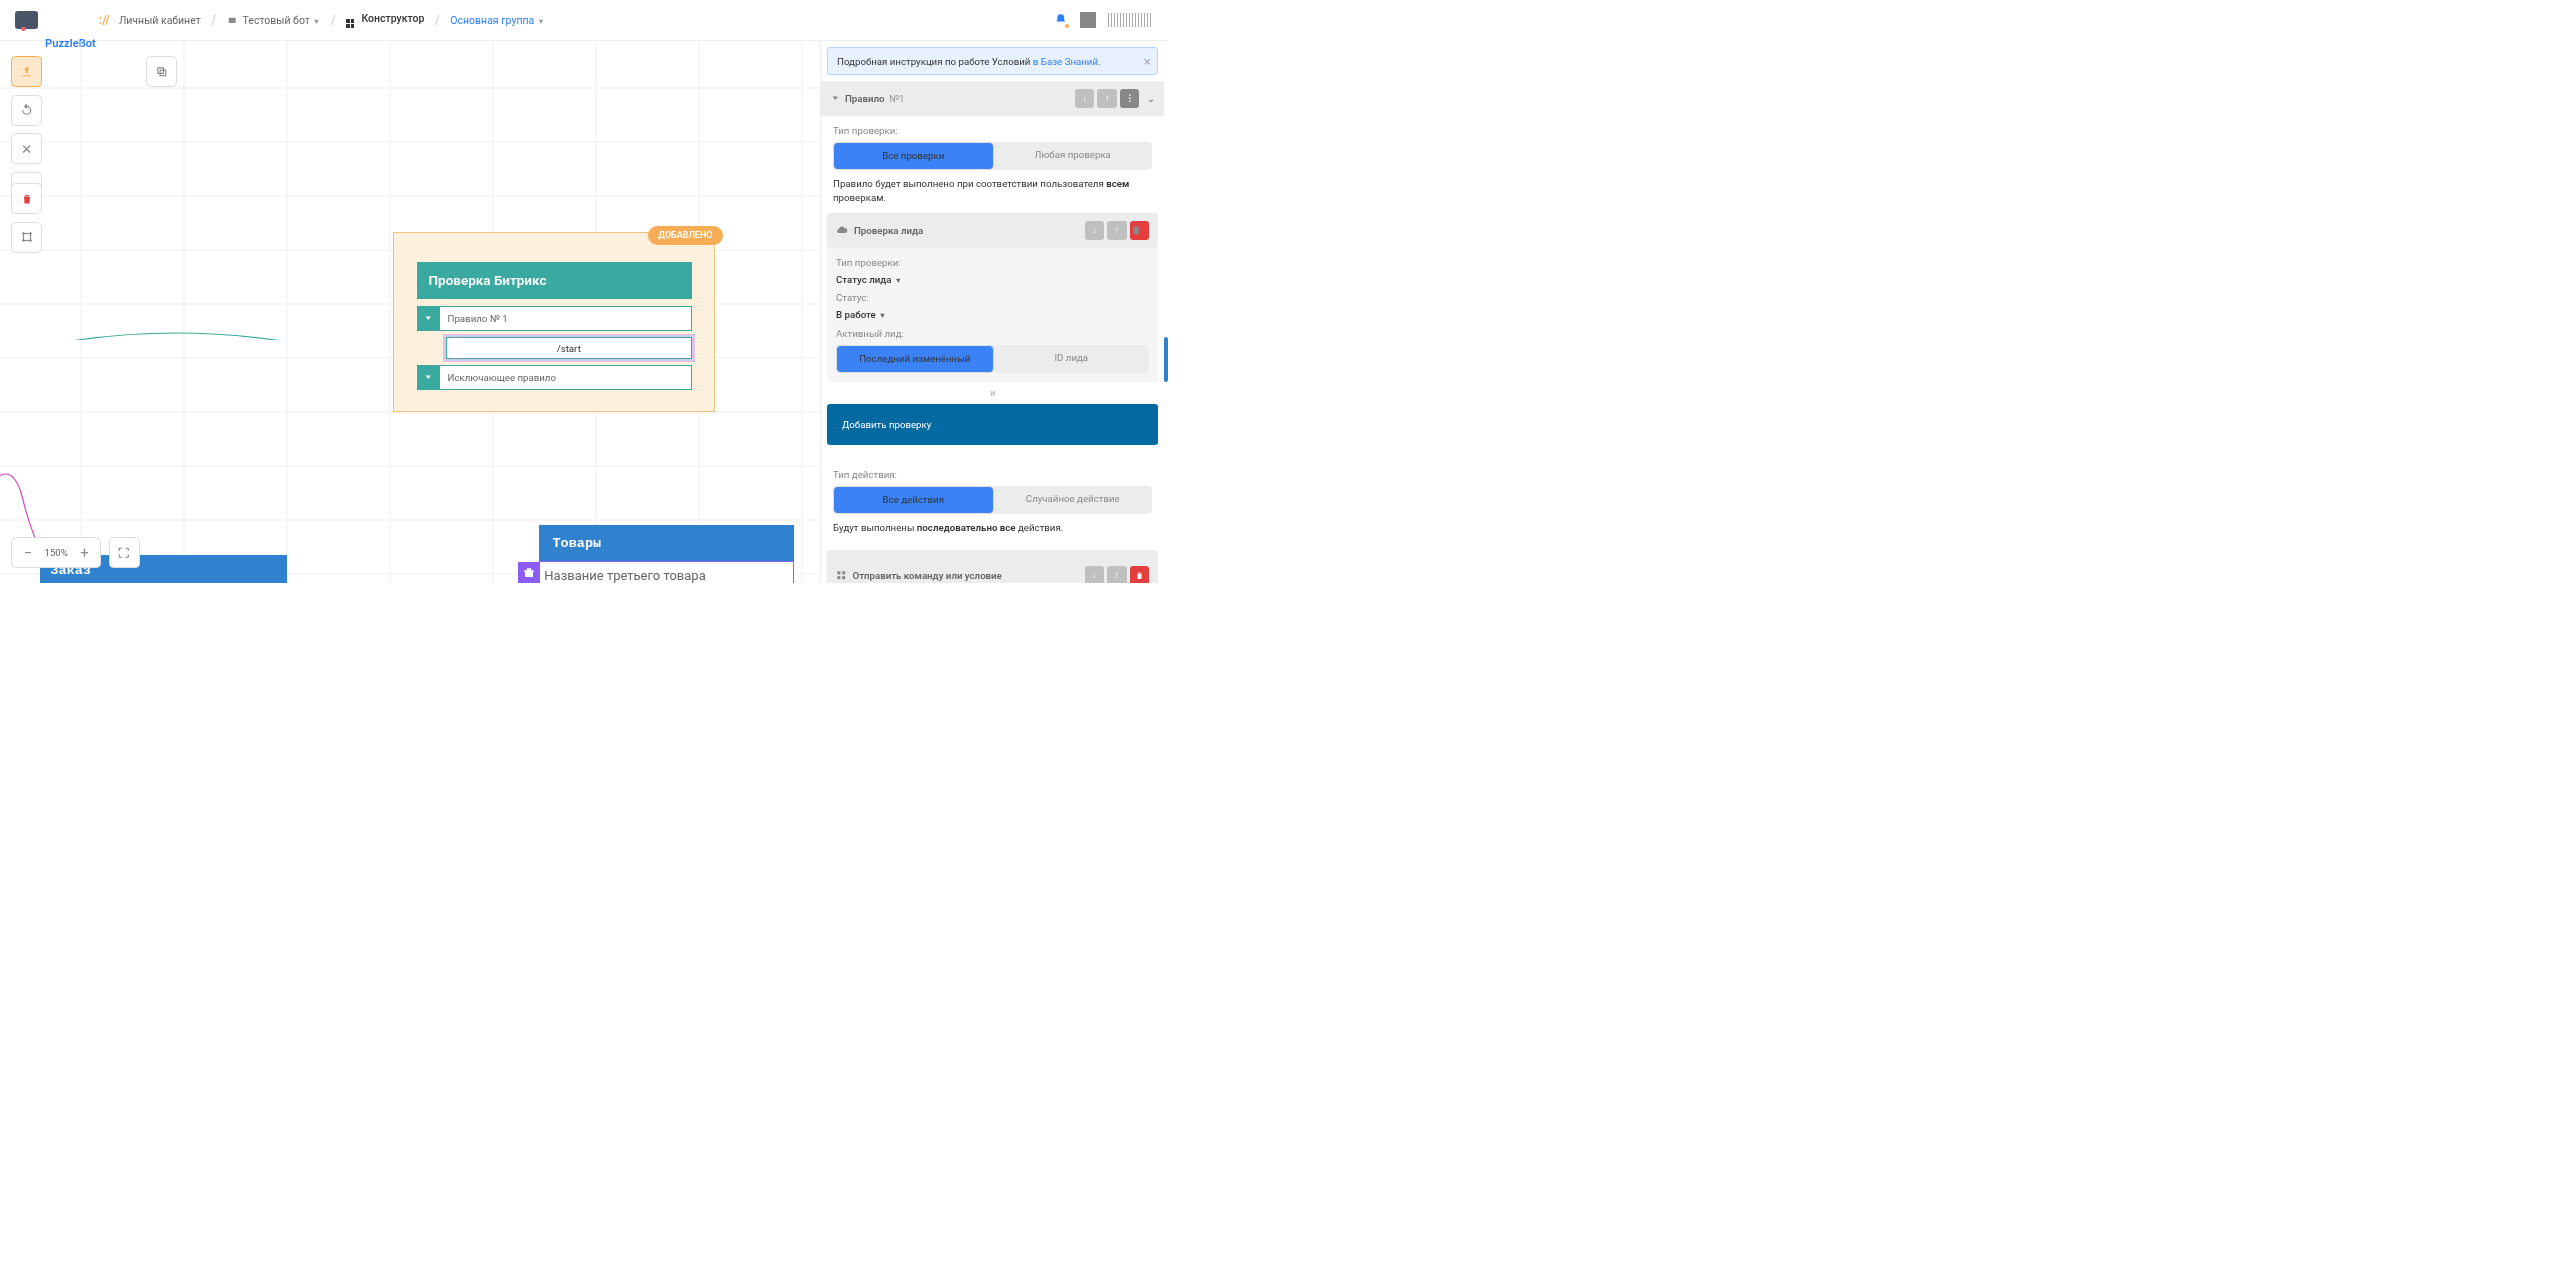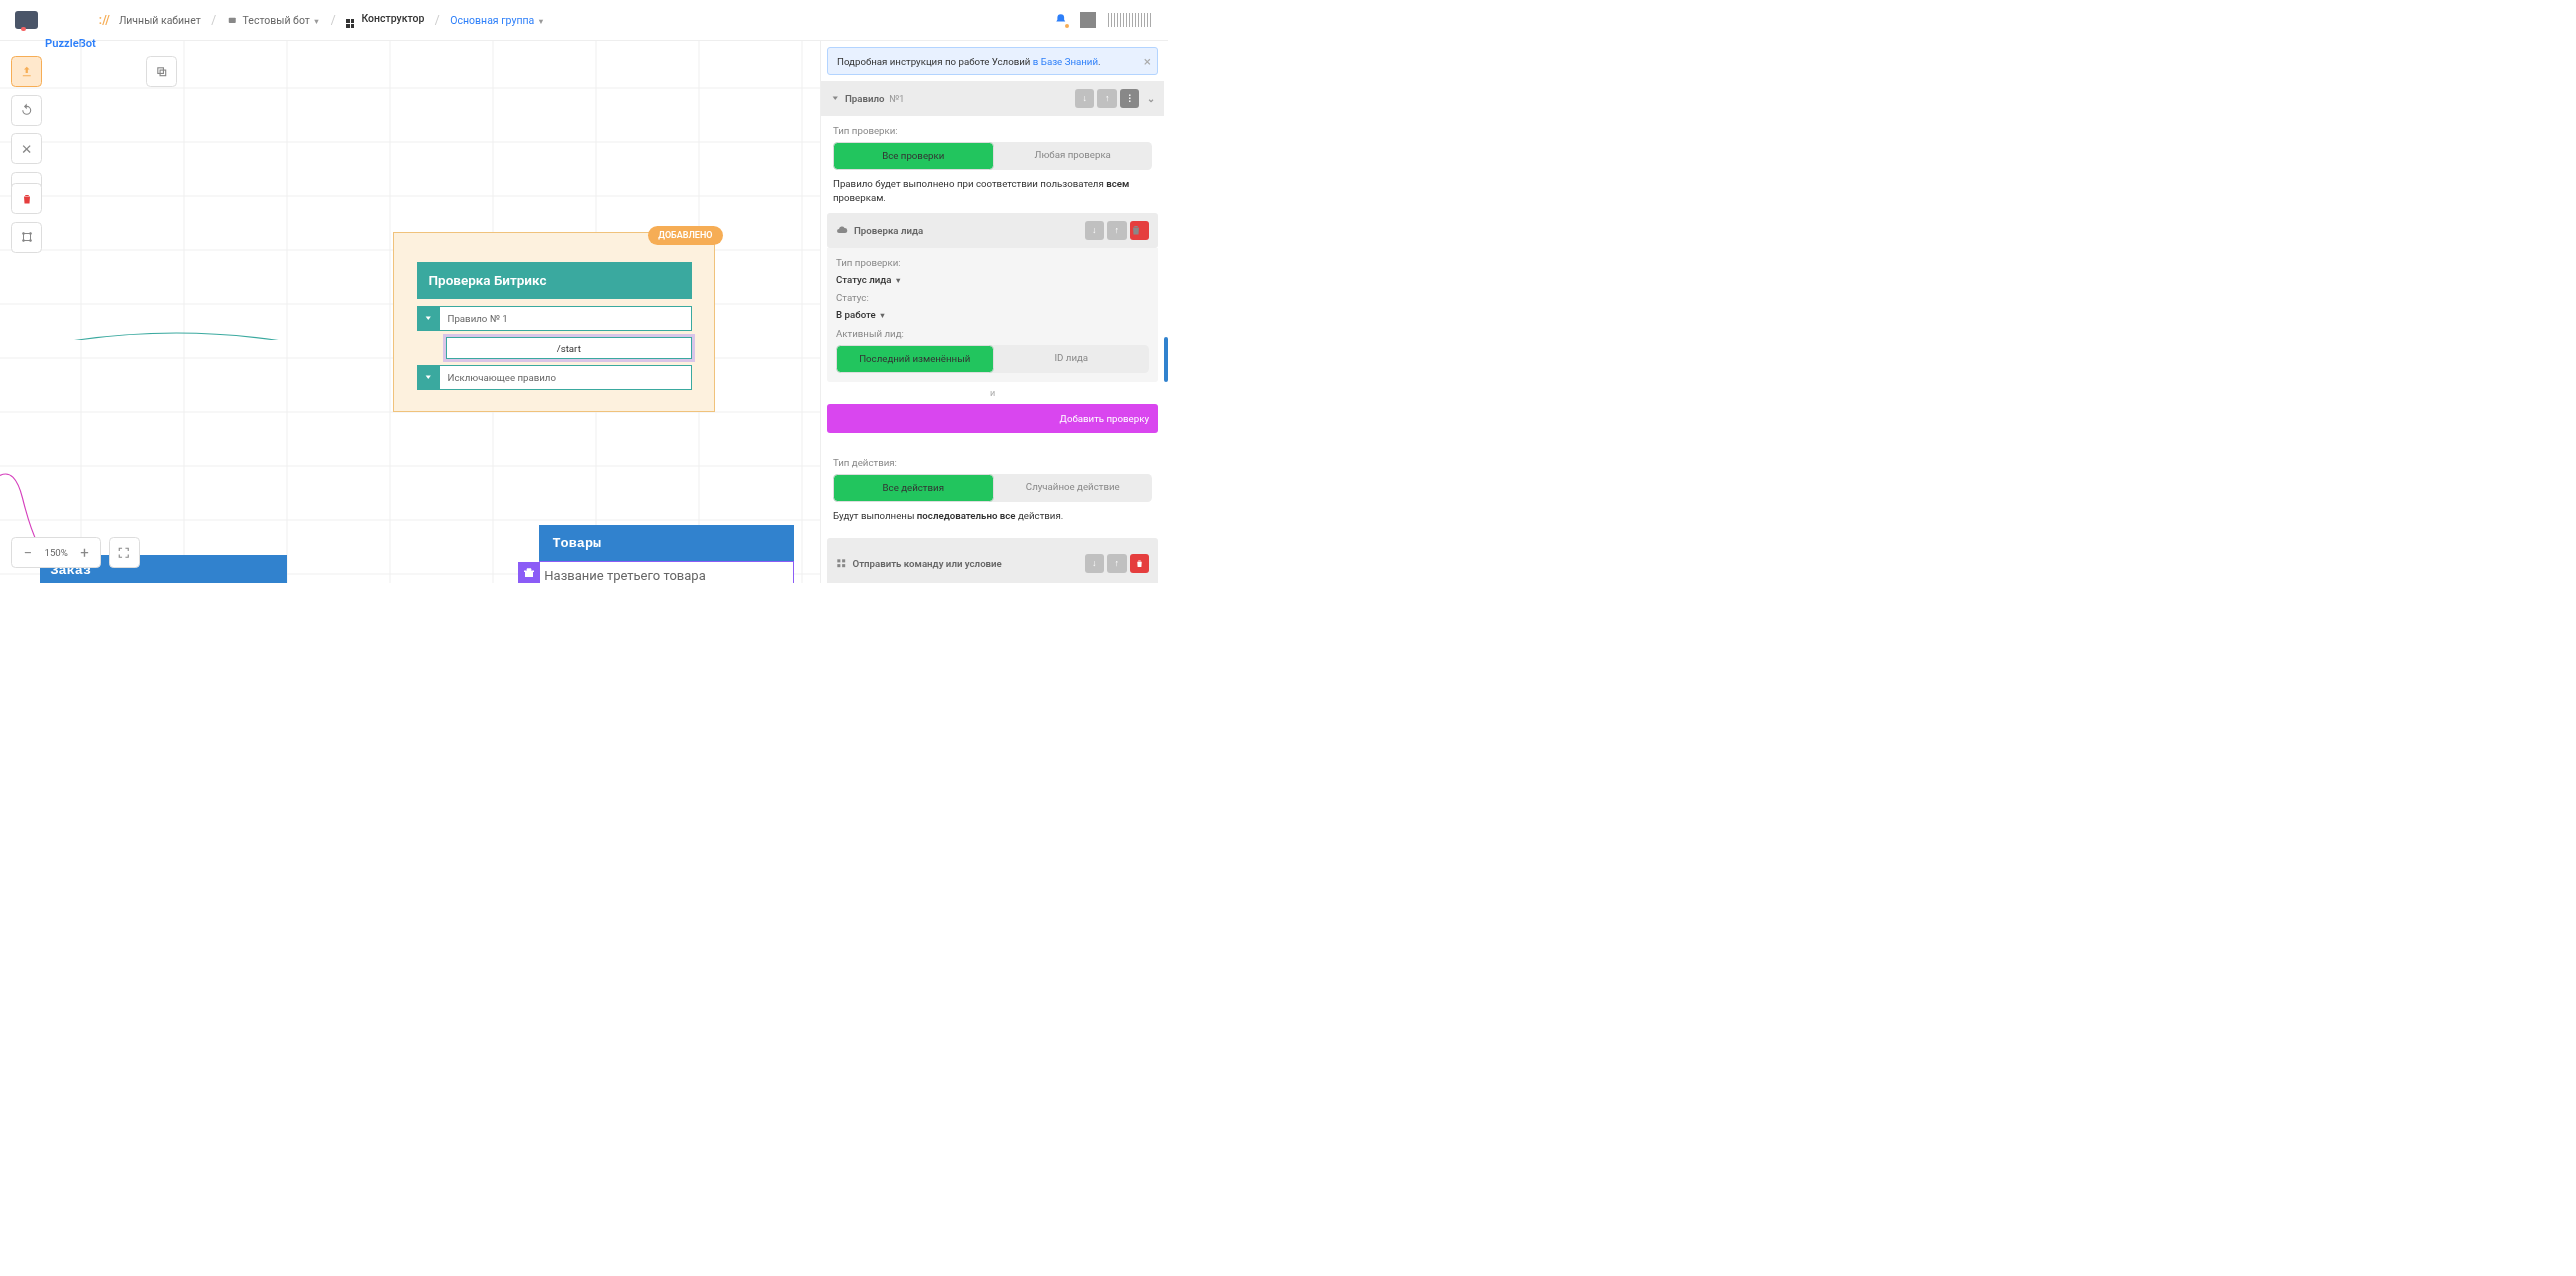--- a/index.html
+++ b/index.html
@@ -81,33 +81,33 @@
 .rule-hd .sp { flex:1; }
 .sqbtn { width:19.5px; height:19.5px; background:#c0c0c0; border-radius:3px; margin-left:3px; display:flex; align-items:center; justify-content:center; color:#fff; font-size:9px; }
 .sqbtn.dk { background:#888; }
 .sqbtn.red { background:#e53e3e; }
 .chev { margin-left:7.5px; color:#999; }
 
 .sec { padding:9px 12px; }
 .lbl { color:#888; margin-bottom:6px; }
 .seg { display:flex; background:#ececec; border-radius:4.5px; overflow:hidden; }
 .seg > div { flex:1; text-align:center; padding:7.5px; color:#888; }
-.seg > div.on { background:#22c55e; color:#333; border:0.7px solid #ddd; border-radius:4.5px; }
+.seg > div.on { background:#3b82f6; color:#333; border:0.7px solid #ddd; border-radius:4.5px; }
 .hint { margin-top:7.5px; color:#333; line-height:1.4; }
 .hint b { font-weight:600; }
 
 .check-hd { background:#ececec; margin:0 6px; padding:7.5px 9px; display:flex; align-items:center; color:#666; font-weight:600; border-radius:3px; }
 .check-hd svg { width:12px; margin-right:6px; fill:#888; }
 .check-body { background:#f5f5f5; margin:0 6px; padding:9px; border-radius:0 0 3px 3px; }
 .dd { margin-bottom:7.5px; }
 .dd-v { color:#333; font-weight:500; }
 .dd-v .caret { color:#666; }
 
 .and { text-align:center; color:#aaa; padding:6px; font-size:9px; }
-.addbtn { background:#d946ef; color:#fff; text-align:right; padding:9px; margin:0 6px 12px; border-radius:3px; }
+.addbtn { background:#0369a1; color:#fff; text-align:left; padding:15px; margin:0 6px 12px; border-radius:3px; }
 
 .act-hd { background:#ececec; margin:6px 6px 0; padding:16px 9px; display:flex; align-items:center; color:#666; font-weight:600; border-radius:3px; }
 .scrollind { position:absolute; right:0; top:337px; width:4.5px; height:45px; background:#3182ce; border-radius:2.2px; }
 </style>
 </head>
 <body>
 
 <div class="app">
 
 <div class="hdr">

